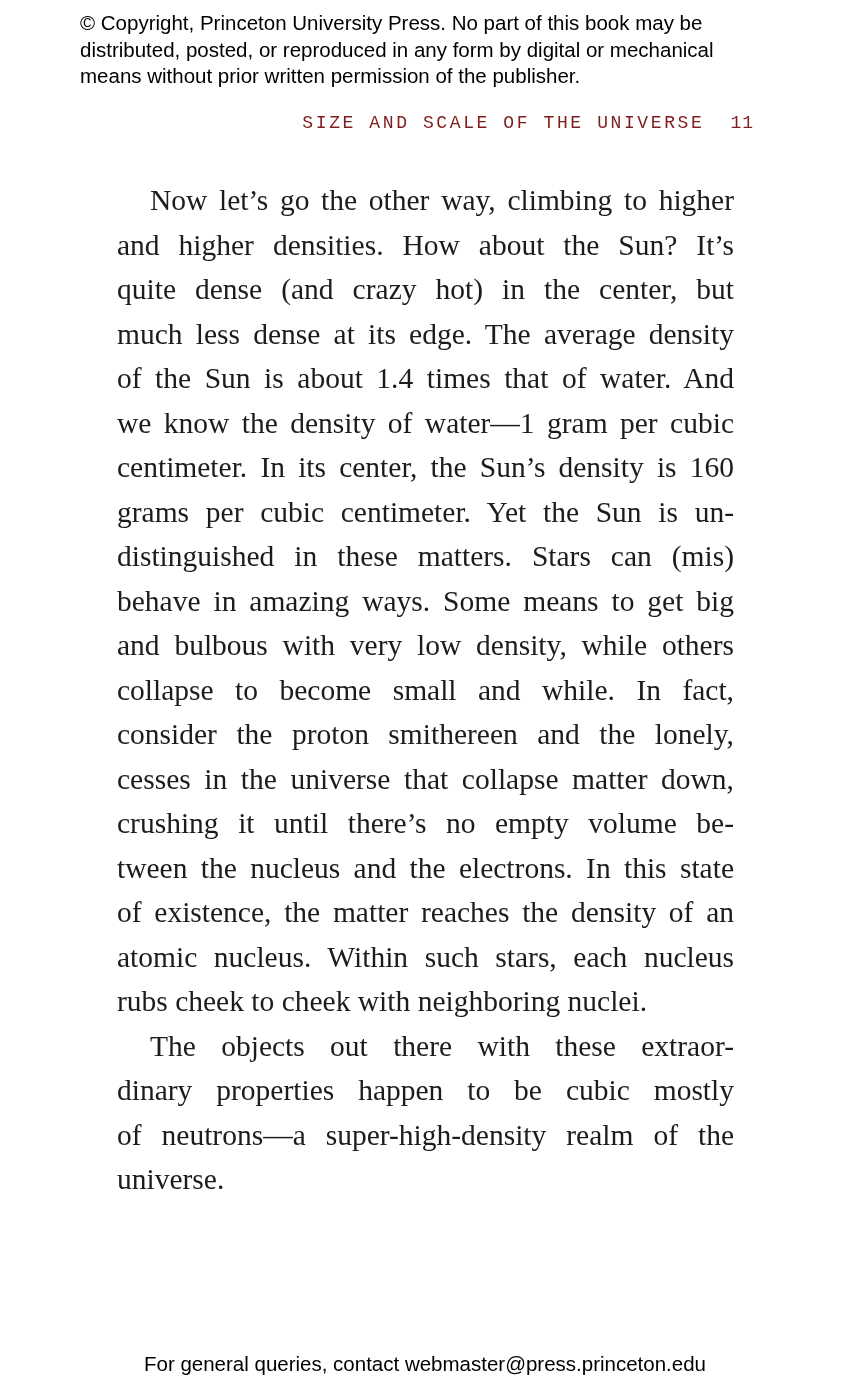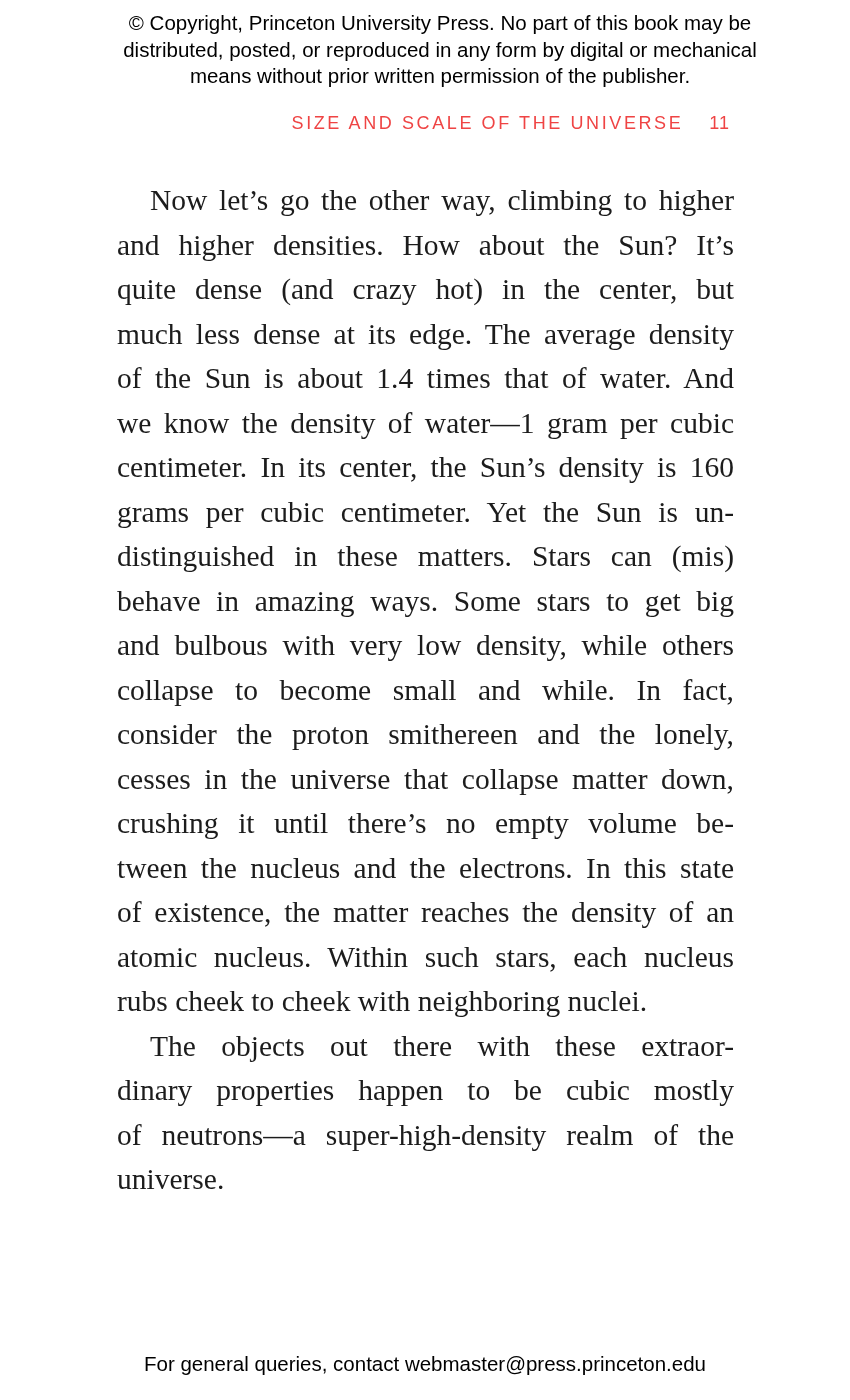--- a/index.html
+++ b/index.html
@@ -16,34 +16,33 @@
     }
     .copyright {
       position: absolute;
       left: 80px;
       top: 10px;
       width: 720px;
       font-family: "Liberation Sans", sans-serif;
       font-size: 20.5px;
       line-height: 26.5px;
       color: #000000;
-      text-align: center;
     }
     .copyright .cline {
       display: block;
       white-space: nowrap;
     }
     .running-head {
       position: absolute;
       top: 113px;
-      right: 120px;
-      font-family: Liberation Sans, sans-serif;
+      right: 96px;
+      font-family: Liberation Mono, monospace;
       font-size: 18px;
       letter-spacing: 2.6px;
-      color: #ef4444;
+      color: #7f1d1d;
       white-space: nowrap;
     }
     .running-head .page-num {
       margin-left: 26px;
       letter-spacing: 1px;
     }
     .body-text {
       position: absolute;
       left: 117px;
       top: 178px;
@@ -94,21 +93,21 @@
   <div>
     <span class="line indent">Now let’s go the other way, climbing to higher</span>
     <span class="line">and higher densities. How about the Sun? It’s</span>
     <span class="line">quite dense (and crazy hot) in the center, but</span>
     <span class="line">much less dense at its edge. The average density</span>
     <span class="line">of the Sun is about 1.4 times that of water. And</span>
     <span class="line">we know the density of water—1 gram per cubic</span>
     <span class="line">centimeter. In its center, the Sun’s density is 160</span>
     <span class="line">grams per cubic centimeter. Yet the Sun is un-</span>
     <span class="line">distinguished in these matters. Stars can (mis)</span>
-    <span class="line">behave in amazing ways. Some stars to get big</span>
+    <span class="line">behave in amazing ways. Some means to get big</span>
     <span class="line">and bulbous with very low density, while others</span>
     <span class="line">collapse to become small and while. In fact,</span>
     <span class="line">consider the proton smithereen and the lonely,</span>
     <span class="line">cesses in the universe that collapse matter down,</span>
     <span class="line">crushing it until there’s no empty volume be-</span>
     <span class="line">tween the nucleus and the electrons. In this state</span>
     <span class="line">of existence, the matter reaches the density of an</span>
     <span class="line">atomic nucleus. Within such stars, each nucleus</span>
     <span class="line last">rubs cheek to cheek with neighboring nuclei.</span>
   </div>

